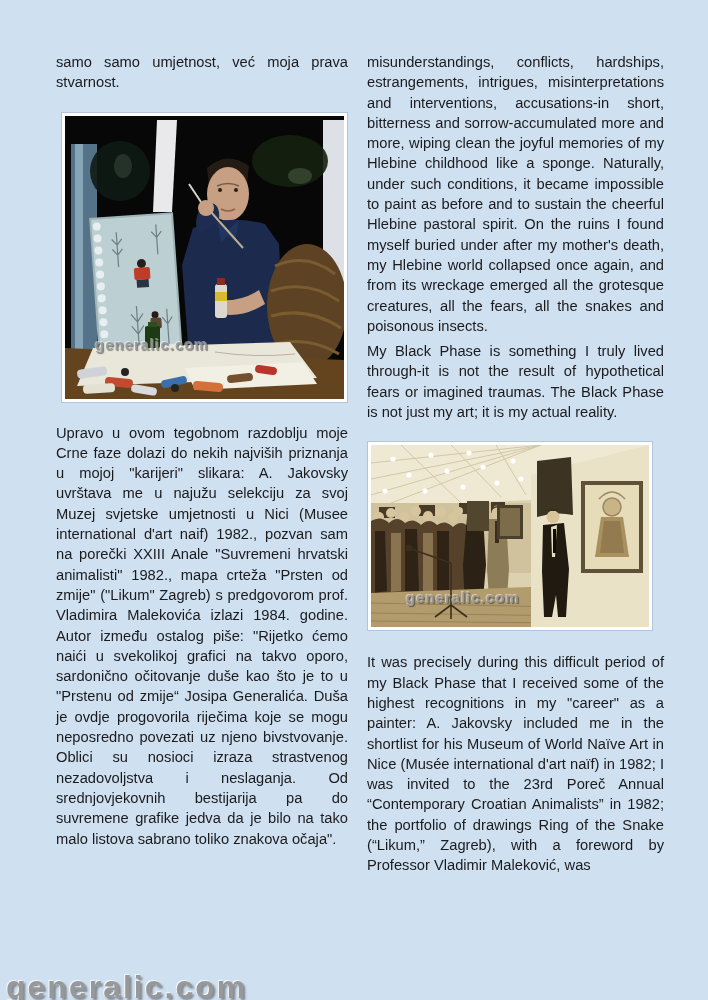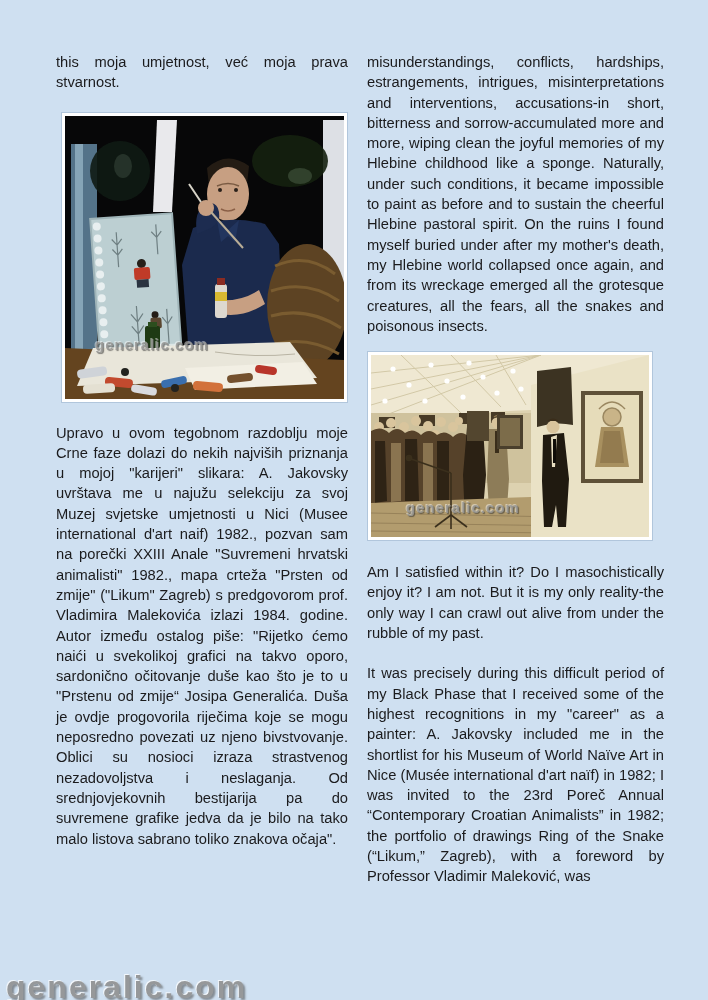--- a/index.html
+++ b/index.html
@@ -54,21 +54,21 @@
     color:#96989a;
     text-shadow:-1px -1px 0 rgba(255,255,255,.75), 2px 2px 2px rgba(70,70,70,.55);
   }
 </style>
 </head>
 <body>
 
 <div id="page">
 
   <div class="col" id="col-left">
-    <p>this moja umjetnost, već moja prava stvarnost.</p>
+    <p>samo samo umjetnost, već moja prava stvarnost.</p>
 
     <div class="photo" id="photo-painter">
       <svg width="279" height="283" viewBox="0 0 279 283">
 
         <rect x="0" y="0" width="279" height="283" fill="#070708"></rect>
 
         <rect x="6" y="28" width="26" height="225" fill="#6f98b4" opacity="0.75"></rect>
         <rect x="10" y="28" width="8" height="225" fill="#a9c6d6" opacity="0.6"></rect>
 
         <polygon points="92,4 112,4 107,96 88,96" fill="#e9e9ec"></polygon>
@@ -169,20 +169,21 @@
         </g>
       </svg>
       <div class="photo-watermark" id="wm-left">generalic.com</div>
     </div>
 
     <p>Upravo u ovom tegobnom razdoblju moje Crne faze dolazi do nekih najviših priznanja u mojoj "karijeri" slikara: A. Jakovsky uvrštava me u najužu selekciju za svoj Muzej svjetske umjetnosti u Nici (Musee international d'art naif) 1982., pozvan sam na porečki XXIII Anale "Suvremeni hrvatski animalisti" 1982., mapa crteža "Prsten od zmije" ("Likum" Zagreb) s predgovorom prof. Vladimira Malekovića izlazi 1984. godine. Autor između ostalog piše: "Rijetko ćemo naići u svekolikoj grafici na takvo oporo, sardonično očitovanje duše kao što je to u "Prstenu od zmije“ Josipa Generalića. Duša je ovdje progovorila riječima koje se mogu neposredno povezati uz njeno bivstvovanje. Oblici su nosioci izraza strastvenog nezadovoljstva i neslaganja. Od srednjovjekovnih bestijarija pa do suvremene grafike jedva da je bilo na tako malo listova sabrano toliko znakova očaja".</p>
   </div>
 
   <div class="col" id="col-right">
     <p class="tight">misunderstandings, conflicts, hardships, estrangements, intrigues, misinterpretations and interventions, accusations-in short, bitterness and sorrow-accumulated more and more, wiping clean the joyful memories of my Hlebine childhood like a sponge. Naturally, under such conditions, it became impossible to paint as before and to sustain the cheerful Hlebine pastoral spirit. On the ruins I found myself buried under after my mother's death, my Hlebine world collapsed once again, and from its wreckage emerged all the grotesque creatures, all the fears, all the snakes and poisonous insects.</p>
+    <p>My Black Phase is something I truly lived through-it is not the result of hypothetical fears or imagined traumas. The Black Phase is not just my art; it is my actual reality.</p>
 
     <div class="photo" id="photo-exhibition">
       <svg width="278" height="182" viewBox="0 0 278 182">
 
         <rect x="0" y="0" width="278" height="182" fill="#ddd2b0"></rect>
 
         <polygon points="0,0 278,0 278,38 160,55 0,62" fill="#efe8d2"></polygon>
         <g stroke="#cfc5a2" stroke-width="1" opacity="0.9">
           <line x1="170" y1="0" x2="0" y2="18"></line>
             <line x1="170" y1="0" x2="0" y2="34"></line>
@@ -281,18 +282,17 @@
           <rect x="214" y="40" width="54" height="84" fill="#e6dcba"></rect>
           <circle cx="241" cy="62" r="9" fill="#c9b488" stroke="#9a8760" stroke-width="1.5"></circle>
           <path d="M228,54 q13,-14 26,0" stroke="#9a8760" stroke-width="1.5" fill="none"></path>
           <path d="M230,72 l22,0 l6,40 l-34,0 z" fill="#a8905f"></path>
           <path d="M233,76 l16,0 l4,32 l-24,0 z" fill="#8a7248" opacity="0.7"></path>
         </g>
       </svg>
       <div class="photo-watermark" id="wm-right">generalic.com</div>
     </div>
 
-    <p>Am I satisfied within it? Do I masochistically enjoy it? I am not. But it is my only reality-the only way I can crawl out alive from under the rubble of my past.</p>
     <p>It was precisely during this difficult period of my Black Phase that I received some of the highest recognitions in my "career" as a painter: A. Jakovsky included me in the shortlist for his Museum of World Naïve Art in Nice (Musée international d'art naïf) in 1982; I was invited to the 23rd Poreč Annual “Contemporary Croatian Animalists” in 1982; the portfolio of drawings Ring of the Snake (“Likum,” Zagreb), with a foreword by Professor Vladimir Maleković, was</p>
   </div>
 
   <div id="page-watermark">generalic.com</div>
 </div>
 
 </body></html>

